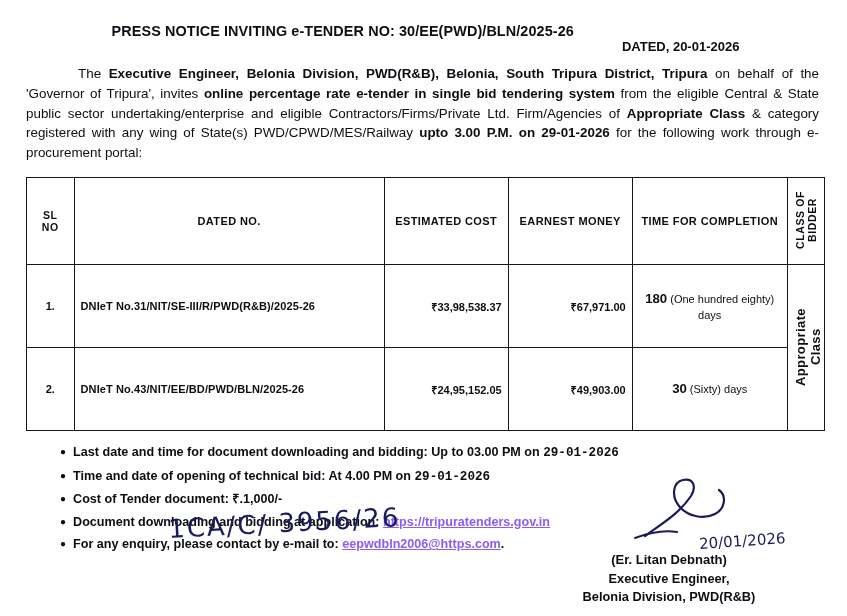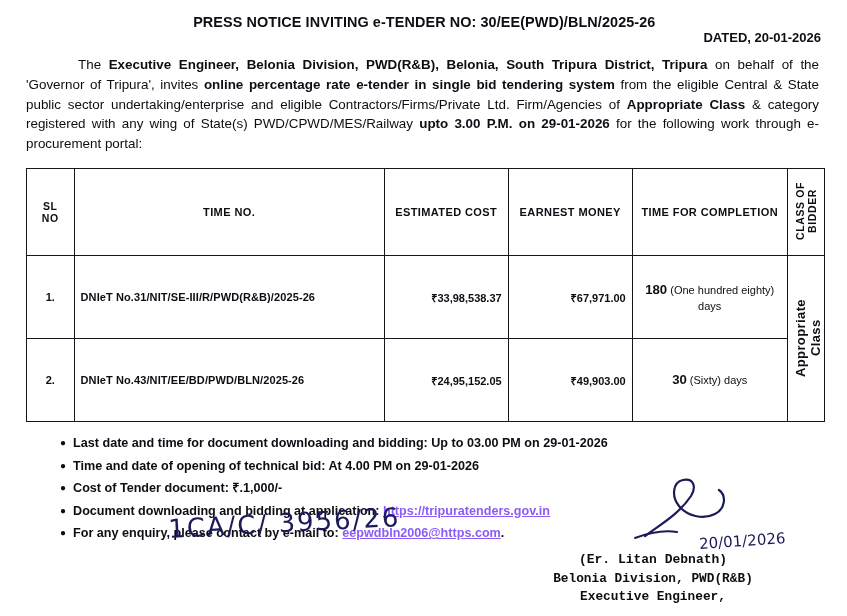--- a/index.html
+++ b/index.html
@@ -20,22 +20,22 @@
     width: 847px;
     height: 616px;
     padding: 0;
     box-sizing: border-box;
   }
 
   
   .header-row {
     display: flex;
     align-items: flex-start;
-    justify-content: flex-end;
-    padding: 14px 22px 0 30px;
+    justify-content: center;
+    padding: 23px 22px 0 30px;
     gap: 48px;
   }
   .notice-title {
     font-weight: bold;
     font-size: 14.4px;
     letter-spacing: 0.1px;
     white-space: nowrap;
   }
   .notice-date {
     font-weight: bold;
@@ -155,48 +155,47 @@
     align-items: baseline;
     gap: 7px;
     margin-bottom: 3px;
   }
   .bullet .dot {
     font-size: 10px;
     line-height: 1;
     position: relative;
     top: -1px;
   }
-  .bullet b { font-weight: bold; }
+  .bullet b { font-weight: bold; font-family: Liberation Mono, monospace; }
   .link {
     color: #8b5cf6;
     text-decoration: underline;
     font-weight: bold;
   }
 
   
   .handwritten-ref {
     position: absolute;
     left: 168px;
     top: 508px;
     font-family: "DejaVu Sans", sans-serif;
     font-size: 26px;
     color: #1b1b5a;
     transform: rotate(-3deg);
     letter-spacing: 2px;
   }
   .sig-block {
     position: absolute;
-    right: 44px;
+    right: 28px;
     bottom: 10px;
     width: 300px;
     text-align: center;
     font-size: 12.8px;
     line-height: 1.42;
     font-weight: 600;
-    font-family: Liberation Mono, monospace;
   }
   .sig-name {
     font-weight: bold;
     font-size: 13px;
   }
   .sig-scribble {
     position: absolute;
     right: 96px;
     bottom: 72px;
     width: 120px;
@@ -233,21 +232,21 @@
         <col class="col-dnit">
         <col class="col-est">
         <col class="col-earnest">
         <col class="col-time">
         <col class="col-class">
     </colgroup>
     <thead>
       <tr>
         <th><span class="vert-text" style="writing-mode:horizontal-tb;transform:none;white-space:pre-line;">SL
 NO</span></th>
-        <th>TIME NO.</th>
+        <th>DATED NO.</th>
         <th>ESTIMATED COST</th>
         <th>EARNEST MONEY</th>
         <th>TIME FOR COMPLETION</th>
         <th class="th-vertical"><span class="vert-text">CLASS OF
 BIDDER</span></th>
       </tr>
     </thead>
     <tbody>
       <tr>
         <td class="cell-sl">1.</td>
@@ -294,17 +293,17 @@
   <div class="handwritten-ref">1CA/C/ 3956/26</div>
 
   <svg class="sig-scribble" viewBox="0 0 120 70">
     <path d="M14 62 C 30 50, 48 40, 60 22 C 66 12, 62 4, 52 6 C 42 8, 40 22, 48 32 C 56 42, 72 46, 84 40 C 94 35, 96 22, 88 16" fill="none" stroke="#1b1b5a" stroke-width="2.2" stroke-linecap="round"></path>
     <path d="M4 64 C 20 58, 34 56, 46 58" fill="none" stroke="#1b1b5a" stroke-width="2" stroke-linecap="round"></path>
   </svg>
   <div class="sig-date">20/01/2026</div>
 
   <div class="sig-block">
     <div class="sig-name">(Er. Litan Debnath)</div>
+    <div>Executive Engineer,</div>
     <div>Belonia Division, PWD(R&amp;B)</div>
-    <div>Executive Engineer,</div>
   </div>
 
 </div>
 
 </body></html>

